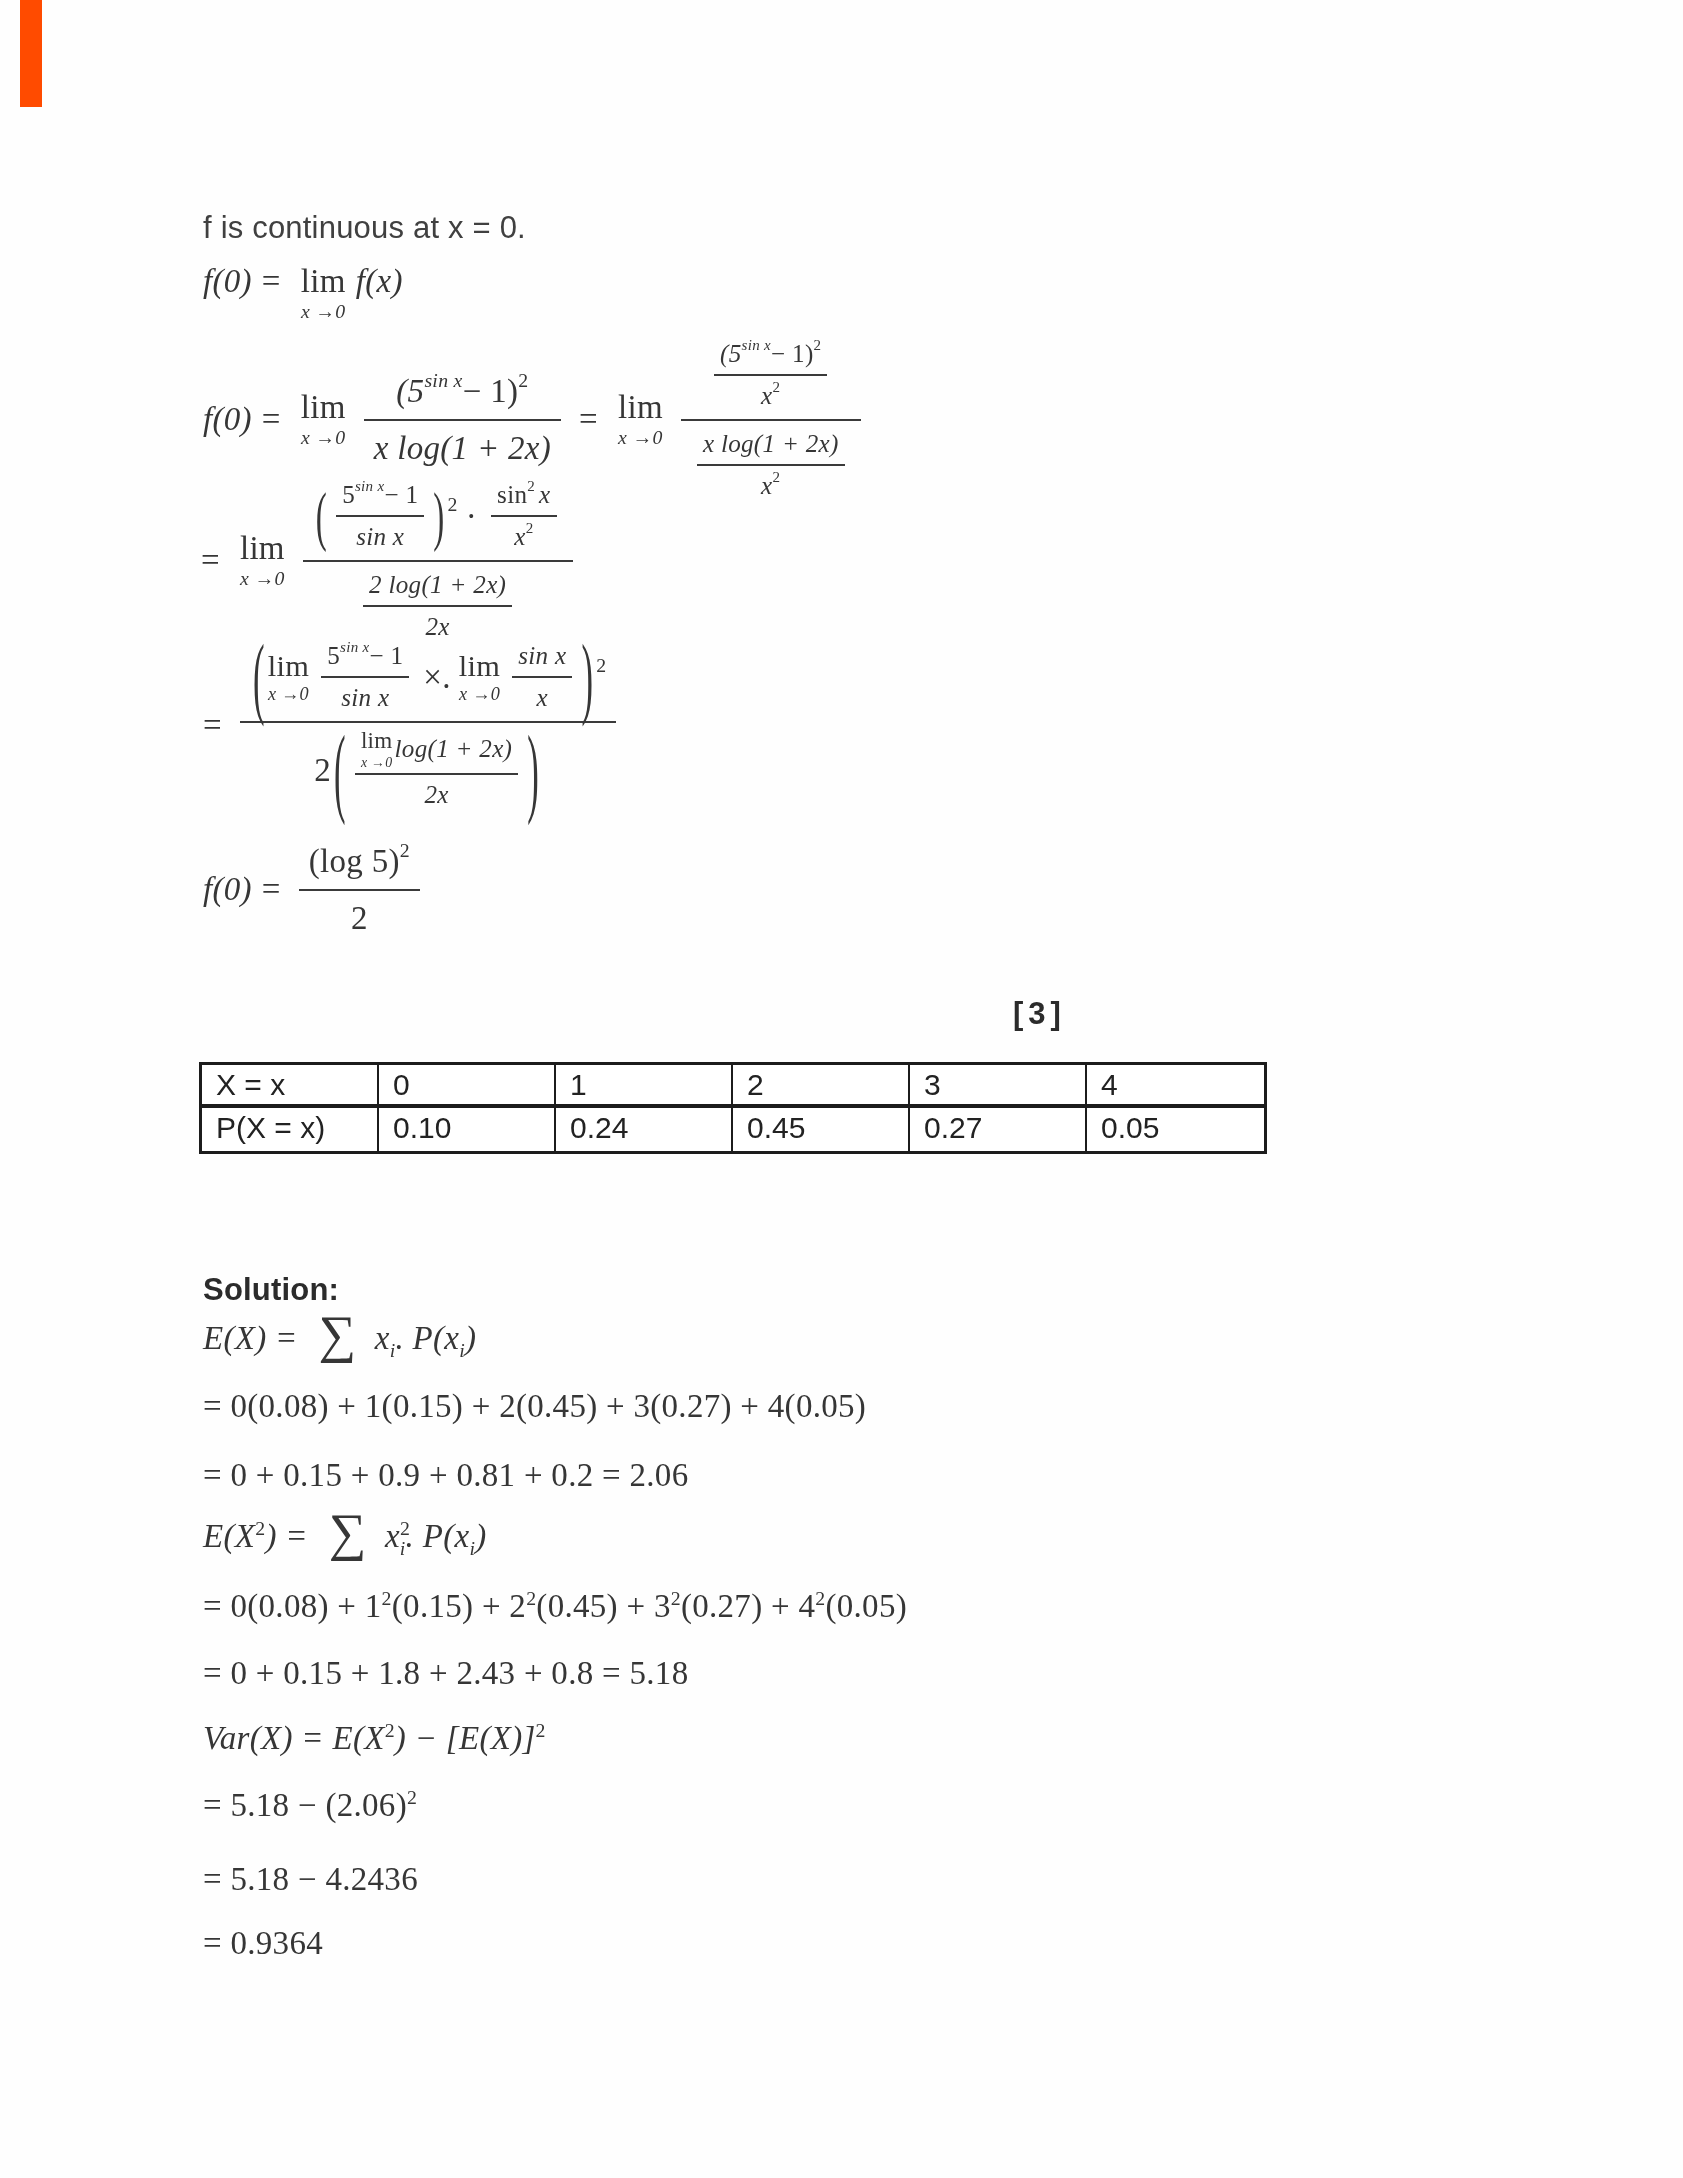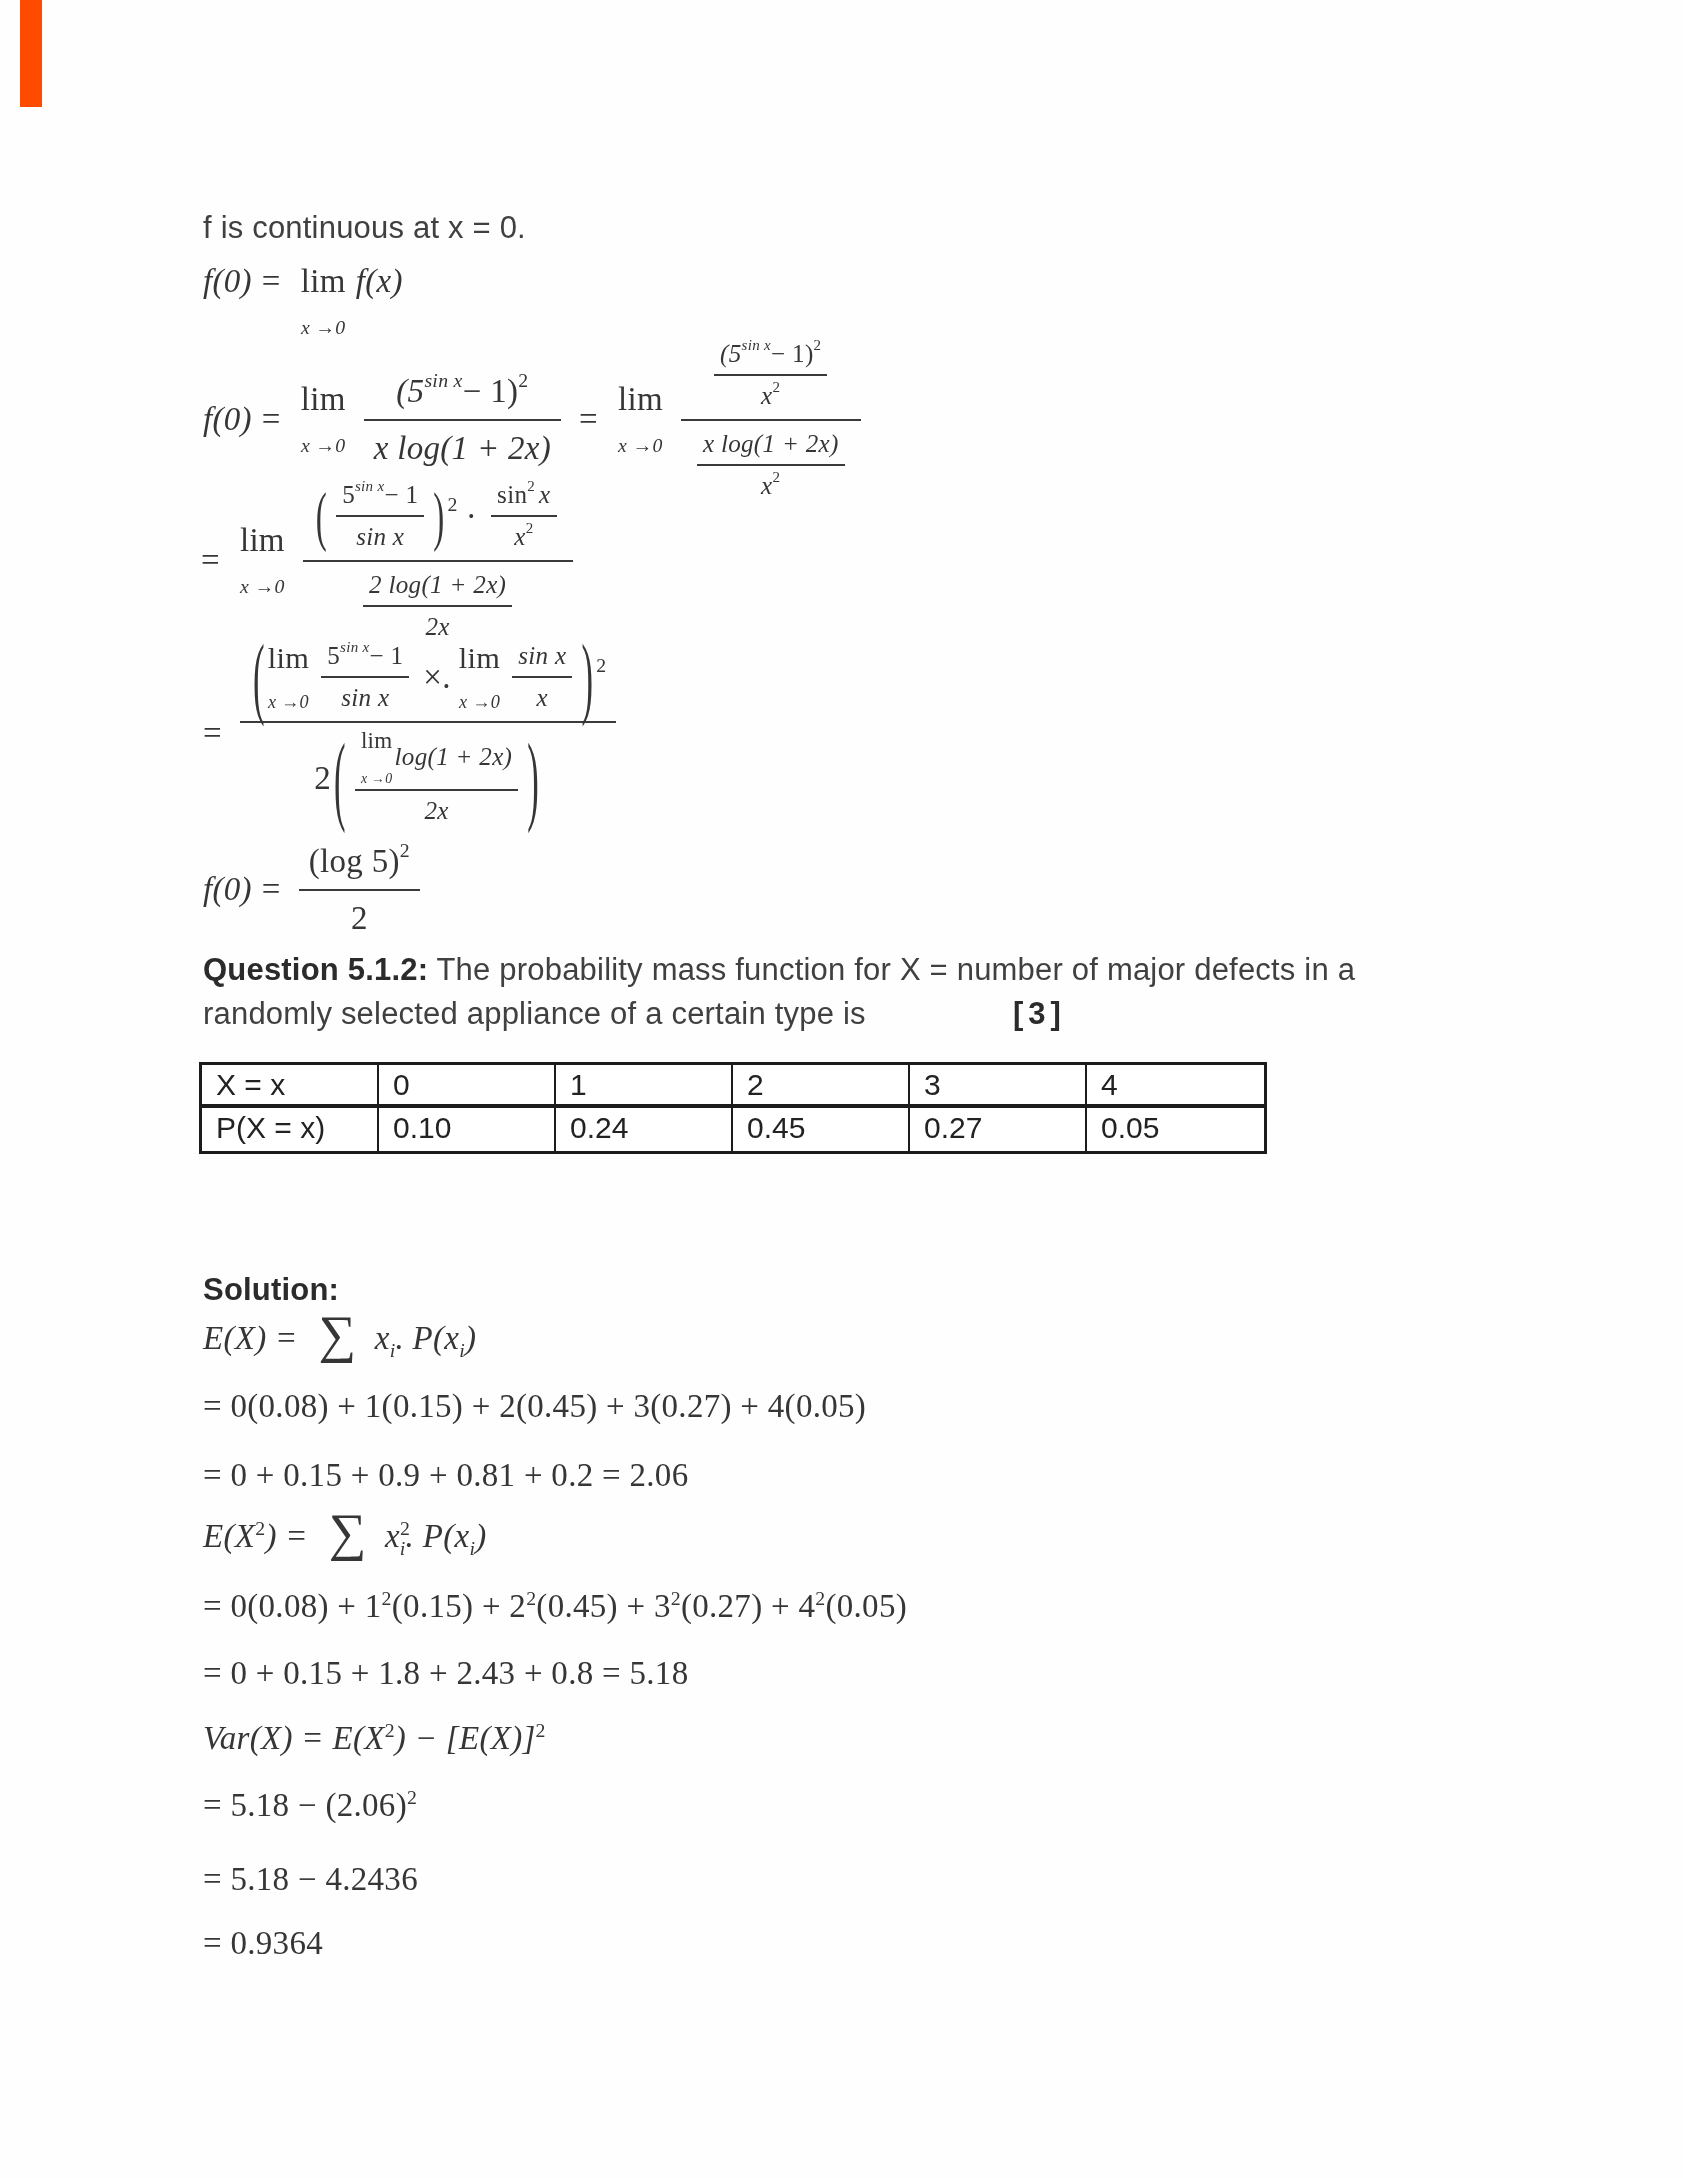--- a/index.html
+++ b/index.html
@@ -16,21 +16,21 @@
 
   
   .m { position:absolute; left:203px; font-family:"Liberation Serif", serif; font-size:33px; color:#363636; line-height:1.35; letter-spacing:0.3px; }
   .fx { display:flex; align-items:center; }
   .fx.bl { align-items:baseline; }
   .mx { margin:0 10px; }
   .it { font-style:italic; }
 
   .lim { display:inline-flex; flex-direction:column; align-items:center; line-height:1; margin:0 10px; }
   .lim .lw { }
-  .lim .lsub { font-size:0.6em; margin-top:20px; font-style:italic; }
+  .lim .lsub { font-size:0.6em; margin-top:4px; font-style:italic; }
   .lim.tiny { font-size:0.92em; margin:0 6px 0 0; }
 
   .frac { display:inline-flex; flex-direction:column; align-items:stretch; text-align:center; margin:0 8px; }
   .frac > .fn { display:flex; align-items:center; justify-content:center; padding:2px 10px 5px; }
   .frac > .fd { display:flex; align-items:center; justify-content:center; padding:5px 10px 2px; border-top:2px solid #3a3a3a; }
   .frac.sm { font-size:0.76em; margin:0 6px; }
   .frac.sm > .fn { padding:1px 6px 3px; }
   .frac.sm > .fd { padding:3px 6px 1px; border-top-width:2px; }
 
   
@@ -236,23 +236,20 @@
       <span class="fn">
           <span>(log 5)</span>
           <sup>2</sup>
         </span>
       <span class="fd">
           <span>2</span>
         </span>
     </span>
   </div>
 
-  <div class="txt qblock" style="top:948px">
-    <b>Question 5.1.2:</b><span> The probability mass function for X = number of major defects in a randomly selected appliance of a certain type is</span>
-  </div>
   <div class="txt marks" style="top:992px; left:1013px">[3]</div>
 
   <div class="ptable">
     <div class="cell r1">X = x</div>
     <div class="cell r1">0</div>
     <div class="cell r1">1</div>
     <div class="cell r1">2</div>
     <div class="cell r1">3</div>
     <div class="cell r1 lastcol">4</div>
     <div class="cell">P(X = x)</div>

